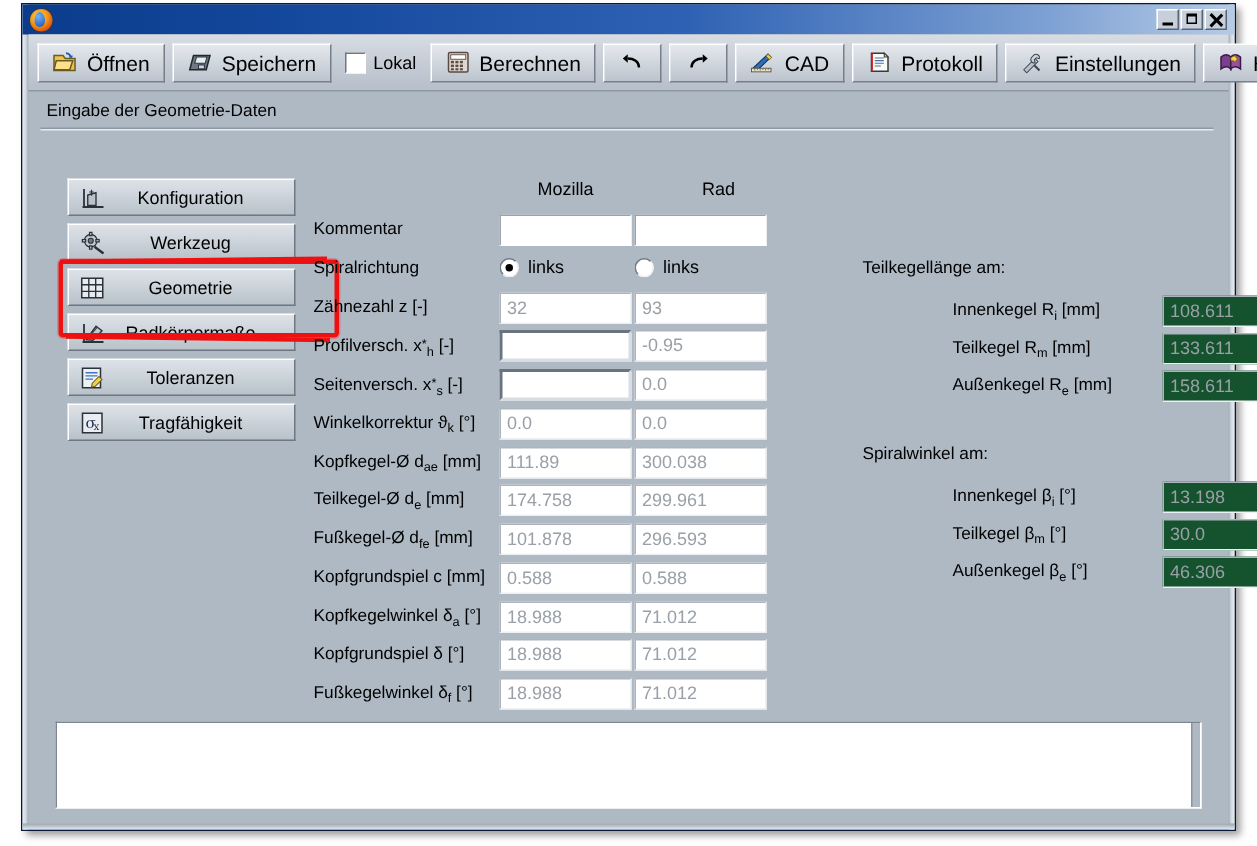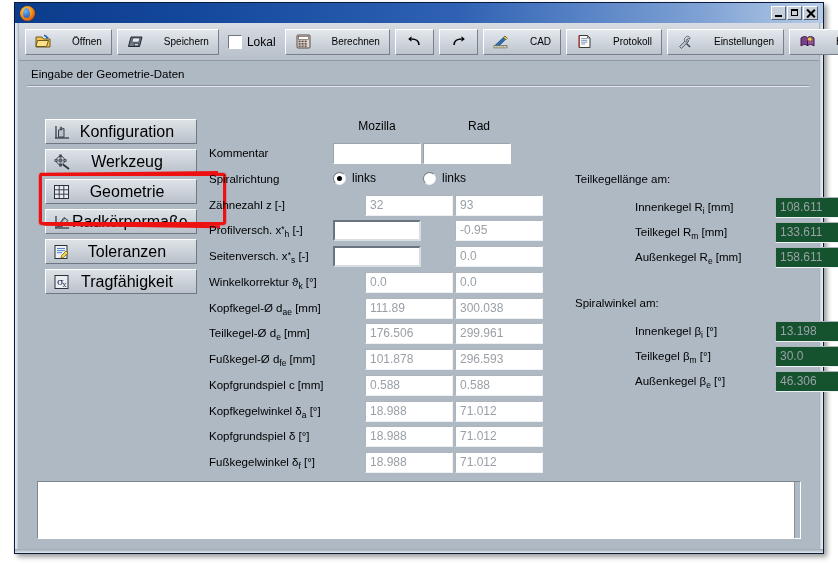--- a/index.html
+++ b/index.html
@@ -67,24 +67,24 @@
   }
 
   
   #toolbar{
     position:absolute;left:0;top:0;right:0;height:38px;
     background:linear-gradient(180deg,#d8dde3 0%,#c6cdd6 50%,#b7bfca 100%);
     border-bottom:1px solid #8f99a4;
     display:flex;align-items:center;gap:5px;padding:0 6px;box-sizing:border-box;
   }
   .tbtn{
-    height:26px;display:flex;align-items:center;gap:20px;padding:0 9px;
+    height:26px;display:flex;align-items:center;gap:6px;padding:0 9px;
     background:linear-gradient(180deg,#e4e8ed 0%,#d2d8df 45%,#bcc4cd 100%);
     border:1px solid;border-color:#ffffff #767f8a #767f8a #ffffff;
-    font-size:10px;color:#000;white-space:nowrap;box-sizing:border-box;
+    font-size:14px;color:#000;white-space:nowrap;box-sizing:border-box;
     cursor:default;
   }
   .tbtn.narrow{padding:0 10px;}
   .chk-wrap{display:flex;align-items:center;gap:5px;font-size:12px;padding:0 4px;}
   .chkbox{
     width:12px;height:12px;background:#fff;
     border:1px solid;border-color:#70787f #ffffff #ffffff #70787f;
   }
   .ico{width:17px;height:15px;flex:none;position:relative;display:block;}
 
@@ -99,40 +99,39 @@
 
   
   #sidebar{position:absolute;left:26px;top:96px;width:152px;}
   .sbtn{
     height:25px;margin-bottom:5px;display:flex;align-items:center;
     background:linear-gradient(180deg,#dde2e7 0%,#cdd4db 45%,#b9c1ca 100%);
     border:1px solid;border-color:#ffffff #6f7882 #6f7882 #ffffff;
     box-sizing:border-box;cursor:default;position:relative;
   }
   .sbtn .sico{width:20px;height:18px;margin-left:6px;flex:none;position:relative;}
-  .sbtn .slabel{flex:1;text-align:center;font-size:16px;color:#000;padding-right:14px;}
+  .sbtn .slabel{flex:1;text-align:center;font-size:12px;color:#000;padding-right:14px;}
 
   
   #form{position:absolute;left:190px;top:96px;}
   .colhead{
     position:absolute;font-size:12px;color:#000;text-align:center;width:88px;
   }
   .frow{position:absolute;left:0;height:25px;}
   .flabel{position:absolute;left:0;top:4px;font-size:11.5px;color:#000;white-space:nowrap;}
   .flabel sub{font-size:8.5px;vertical-align:-3px;}
   .flabel sup{font-size:8.5px;vertical-align:2px;}
   .fld{
     position:absolute;top:0;width:88px;height:21px;box-sizing:border-box;
     background:#ffffff;font-size:12px;padding:2px 0 0 4px;
     white-space:nowrap;overflow:hidden;
   }
   .fld.ro{
     border:1px solid;border-color:#aeb4bb #eef1f4 #eef1f4 #aeb4bb;
     color:#9aa0a7;
-    margin-left:32px;
   }
   .fld.rw{
     border:2px solid;border-color:#6a7480 #d8dde2 #d8dde2 #6a7480;
     color:#1d4ed8;padding-top:15px;
   }
   .fld.empty{border:1px solid;border-color:#9aa2aa #ffffff #ffffff #9aa2aa;}
   .radio-wrap{position:absolute;top:2px;display:flex;align-items:center;gap:6px;font-size:12px;}
   .radio{
     width:13px;height:13px;border-radius:50%;background:#fff;
     border:1px solid;border-color:#717a84 #eef1f4 #eef1f4 #717a84;
@@ -460,21 +459,21 @@
       </div>
 
       <div class="frow" style="top:179px;">
         <span class="flabel">Kopfkegel-Ø d<sub>ae</sub> [mm]</span>
         <span class="fld ro" style="left:124px;">111.89</span>
         <span class="fld ro" style="left:214px;">300.038</span>
       </div>
 
       <div class="frow" style="top:204px;">
         <span class="flabel">Teilkegel-Ø d<sub>e</sub> [mm]</span>
-        <span class="fld ro" style="left:124px;">176.506</span>
+        <span class="fld ro" style="left:124px;">174.758</span>
         <span class="fld ro" style="left:214px;">299.961</span>
       </div>
 
       <div class="frow" style="top:230px;">
         <span class="flabel">Fußkegel-Ø d<sub>fe</sub> [mm]</span>
         <span class="fld ro" style="left:124px;">101.878</span>
         <span class="fld ro" style="left:214px;">296.593</span>
       </div>
 
       <div class="frow" style="top:256px;">

